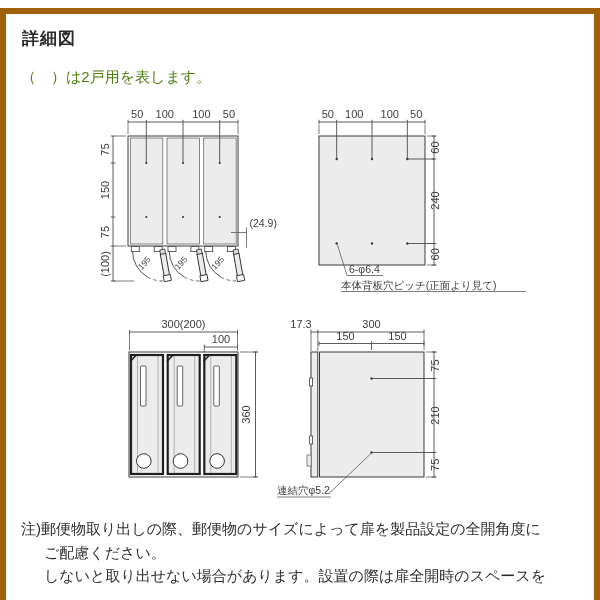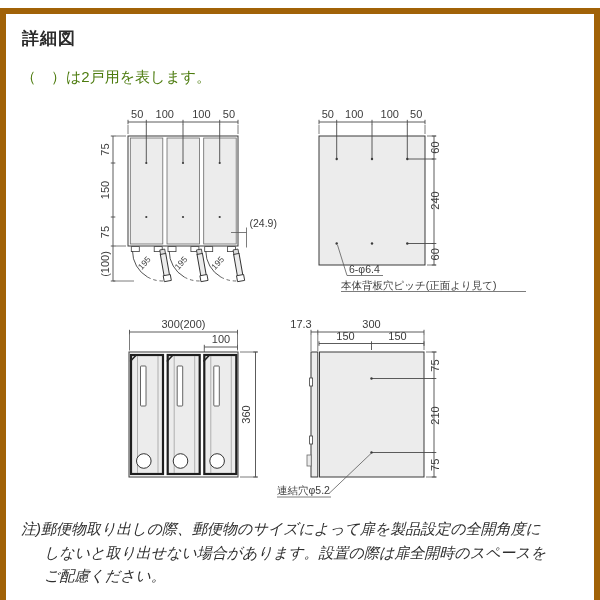--- a/index.html
+++ b/index.html
@@ -3,21 +3,21 @@
 <meta charset="utf-8">
 <style>
   html,body{margin:0;padding:0;background:#fff;}
   #stage{position:relative;width:600px;height:600px;background:#ffffff;
          border:6px solid #a16207;box-sizing:border-box;overflow:hidden;
          font-family:"Liberation Sans","DejaVu Sans",sans-serif;margin-top:8px;}
   #page-title{position:absolute;left:16px;top:13px;font-size:17px;font-weight:bold;
               color:#2b2b2b;letter-spacing:1px;}
   #page-subtitle{position:absolute;left:15px;top:54px;font-size:15px;color:#4d7c0f;}
   #note-block{position:absolute;left:15px;top:503px;font-size:15px;color:#2e2e2e;
-              line-height:23.5px;white-space:nowrap;font-style:italic;}
+              line-height:23.5px;white-space:nowrap;}
   .note-cont{padding-left:23px;}
   svg{position:absolute;left:0;top:0;}
   svg text{fill:#3c3c3c;font-family:"Liberation Sans","DejaVu Sans",sans-serif;}
   .dim{font-size:11px;}
   .dims-line{stroke:#4a4a4a;stroke-width:0.9;fill:none;}
   .tickline{stroke:#4a4a4a;stroke-width:0.9;fill:none;}
   .extline{stroke:#5a5a5a;stroke-width:0.8;fill:none;}
   .holeline{stroke:#4a4a4a;stroke-width:0.9;fill:none;}
   .outline{stroke:#3a3a3a;stroke-width:1;fill:#ffffff;}
   .panel{fill:#ececec;stroke:#6a6a6a;stroke-width:0.8;}
@@ -170,17 +170,17 @@
       <text class="dim" text-anchor="middle" x="391.5" y="325.7">150</text>
       <text class="dim" text-anchor="middle" transform="translate(432.8,351.5) rotate(-90)">75</text>
       <text class="dim" text-anchor="middle" transform="translate(432.8,401.5) rotate(-90)">210</text>
       <text class="dim" text-anchor="middle" transform="translate(432.8,450.8) rotate(-90)">75</text>
       <text class="ann" x="271" y="480.2">連結穴φ5.2</text>
     </g>
   </svg>
 
   <div id="note-block">
     <div>注)郵便物取り出しの際、郵便物のサイズによって扉を製品設定の全開角度に</div>
+    <div class="note-cont">ご配慮ください。</div>
     <div class="note-cont">しないと取り出せない場合があります。設置の際は扉全開時のスペースを</div>
-    <div class="note-cont">ご配慮ください。</div>
   </div>
 
 </div>
 
 </body></html>

